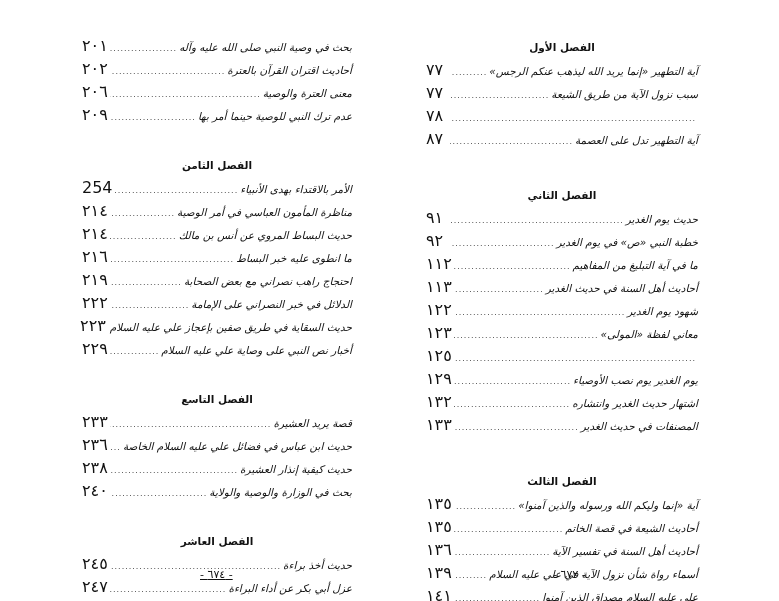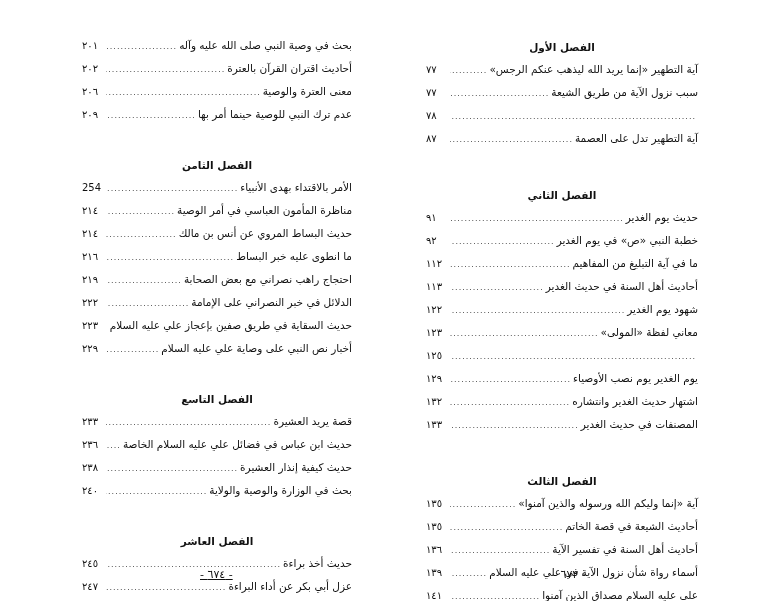--- a/index.html
+++ b/index.html
@@ -9,25 +9,25 @@
   .page-left { left: 0; width: 390px; }
   .page-right { left: 390px; width: 389px; }
   .col { position: absolute; direction: rtl; }
   .page-left .col { left: 82px; width: 270px; top: 34px; }
   .page-right .col { left: 36px; width: 272px; top: 34px; }
   .chapter { margin: 0; }
   .chapter-title { text-align: center; font-weight: bold; font-size: 10.5px;
                    height: 22px; line-height: 22px; margin-top: 2px; }
   .row { display: flex; align-items: baseline; height: 23px; line-height: 23px;
          font-size: 10.5px; white-space: nowrap; }
-  .row .title { flex: 0 0 auto; }
+  .row .title { flex: 0 0 auto; font-style: italic; }
   .row .dots { flex: 1 1 auto; overflow: hidden; color: #444; margin: 0 2px;
                letter-spacing: 1px; font-size: 8px; }
   .row .dots::before { content: "..............................................................................................................................................................."; }
-  .row .page-num { flex: 0 0 auto; min-width: 22px; text-align: left; font-size: 10px; }
+  .row .page-num { flex: 0 0 auto; min-width: 22px; text-align: left; font-size: 16px; }
   .gap-sm { height: 26px; }
   .gap-md { height: 32px; }
   .folio { position: absolute; top: 568px; font-size: 11px; letter-spacing: 1px; direction: rtl; }
   .page-left .folio { left: 200px; text-decoration: underline; }
   .page-right .folio { left: 163px; }
 </style>
 </head>
 <body>
 
 <div class="page page-left">

